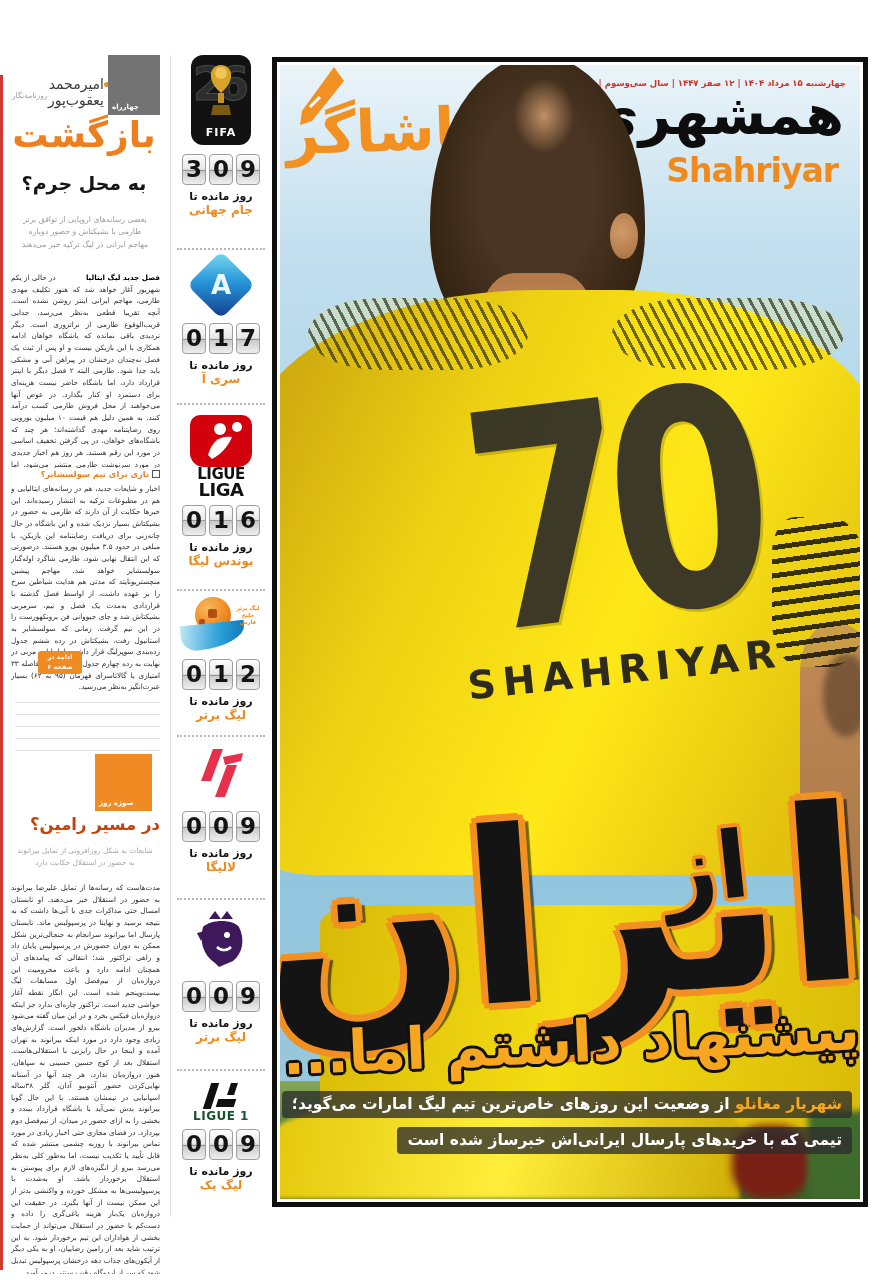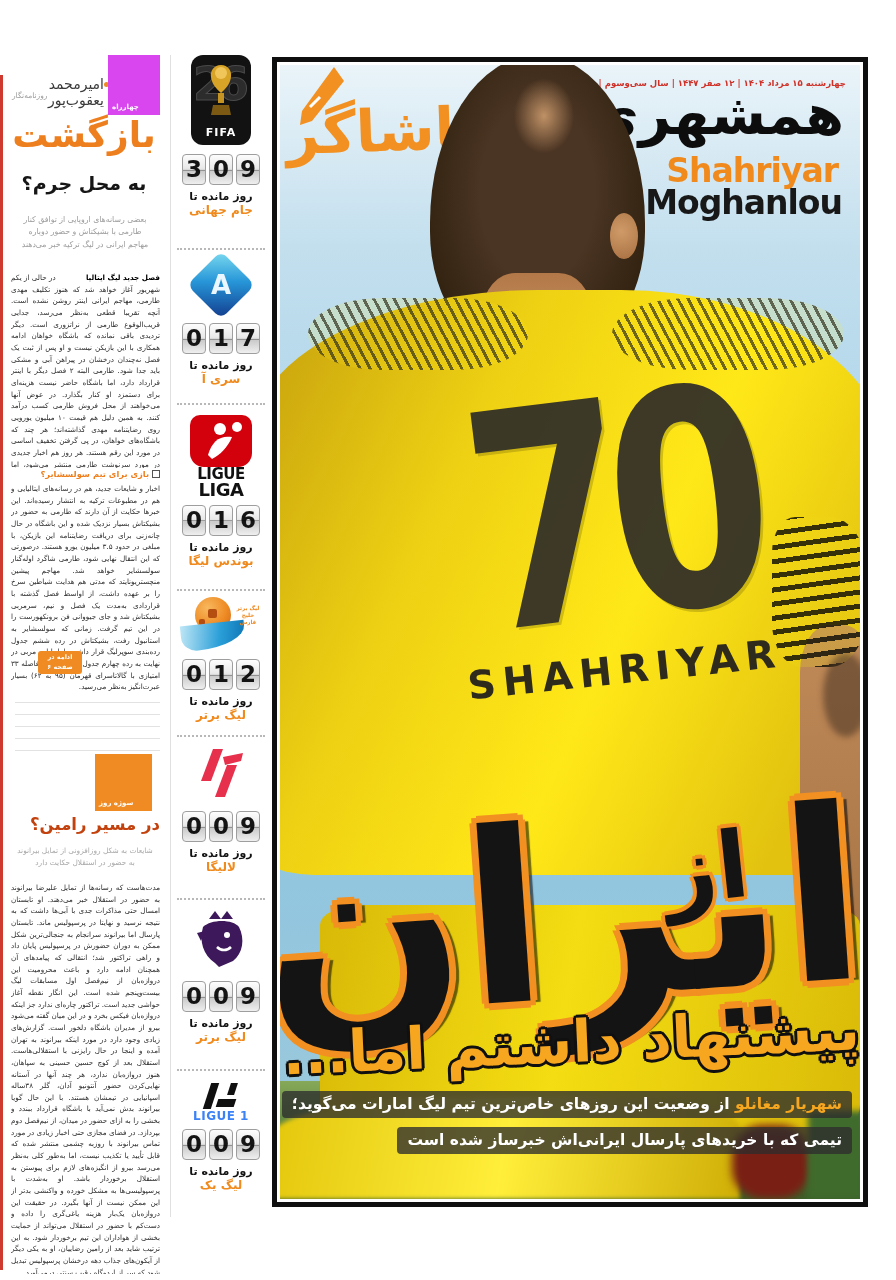--- a/index.html
+++ b/index.html
@@ -11,21 +11,21 @@
   }
   .abs { position:absolute; }
 
   
   .red-rule { left:0; top:75px; width:3px; height:1195px; background:#cf3a30; }
 
   
   .byline-name { left:12px; top:76px; width:92px; text-align:right; font-size:14px; font-weight:400; color:#3a3a3a; direction:rtl; }
   .byline-role { left:12px; top:91px; width:92px; text-align:left; font-size:7.5px; color:#9b9b9b; direction:rtl; }
   .byline-dot  { left:104px; top:82px; width:5px; height:5px; border-radius:50%; background:#ef8b22; }
-  .kicker-box1 { left:108px; top:55px; width:52px; height:60px; background:#d946ef; }
+  .kicker-box1 { left:108px; top:55px; width:52px; height:60px; background:#737373; }
   .kicker-box2 { left:95px;  top:754px; width:57px; height:57px; background:#ef8b22; }
   .kicker-label { position:absolute; left:4px; bottom:4px; right:4px; color:#fff; font-size:7px; font-weight:700; direction:rtl; text-align:left; line-height:1.2; }
   .h1-orange { left:8px; top:110px; width:152px; text-align:center; font-size:36px; font-weight:800; color:#ee7f1e; direction:rtl; line-height:1.4; }
   .h2-black  { left:8px; top:172px; width:152px; text-align:center; font-size:19px; font-weight:800; color:#161616; direction:rtl; }
   .lede1 { left:18px; top:214px; width:134px; text-align:center; font-size:7.8px; color:#9b9b9b; direction:rtl; line-height:1.6; }
   .bodytext { font-size:7.2px; line-height:1.62; color:#2e2e2e; direction:rtl; text-align:justify; }
   .body1 { left:11px; top:272px; width:149px; height:196px; overflow:hidden; }
   .lead-bold { font-weight:700; color:#000;padding-left:28px; }
   .subhead1 { left:11px; top:469px; width:149px; font-size:8.3px; font-weight:700; color:#ee7f1e; direction:rtl; }
   .subhead-ico { display:inline-block; width:8px; height:8px; border:1.5px solid #555; background:#fff; vertical-align:-1px; margin-left:3px; }
@@ -65,21 +65,21 @@
   .pgpl-ball { position:absolute; left:16px; top:0; width:36px; height:36px; border-radius:50%;
     background:radial-gradient(circle at 35% 30%, #f8b85e, #ee8b24 55%, #cf5f12); }
   .pgpl-spot { position:absolute; width:9px; height:9px; background:#b44e10; border-radius:2px; }
   .pgpl-wave { position:absolute; left:2px; top:26px; width:64px; height:26px; border-radius:0 0 60px 20px/0 0 26px 18px;
     background:linear-gradient(100deg,#bfe7f6,#2a9fd8 60%,#0d74b4); transform:rotate(-6deg); }
   .pgpl-cap { position:absolute; right:0; top:8px; font-size:5.5px; color:#ee8b24; font-weight:700; direction:rtl; width:30px; line-height:1.3; }
   .laliga { margin:0 auto; }
   .pl-lion { margin:0 auto; }
   .l1-mark { margin:4px auto 0; width:44px; height:26px; position:relative; }
   .l1-bar { position:absolute; background:#101010; }
-  .l1-word { font-size:12px; font-weight:800; color:#3b82f6; letter-spacing:.5px; font-family:"DejaVu Sans", sans-serif; }
+  .l1-word { font-size:12px; font-weight:800; color:#14532d; letter-spacing:.5px; font-family:"DejaVu Sans", sans-serif; }
 
   
   .frame { left:272px; top:57px; width:596px; height:1150px; border:5px solid #0f0f0f; background:#fff; padding:3px; }
   .photo { position:relative; width:580px; height:1134px; overflow:hidden;
     background:linear-gradient(180deg,#eaf4f9 0%,#c3dfee 16%,#a6d2e8 42%,#92c6df 72%,#9dc9da 100%); }
   .ph { position:absolute; }
 
   .date-line { right:14px; top:13px; font-size:8.5px; font-weight:700; color:#cf3128; direction:rtl; z-index:2; }
   .masthead-fa { right:16px; top:22px; font-size:56px; font-weight:800; color:#0d0d0d; direction:rtl; letter-spacing:-2px; line-height:1; z-index:2; }
   .shahriyar-en { right:22px; top:86px; font-size:33px; font-weight:800; color:#f08a1d; letter-spacing:-1px; z-index:2; }
@@ -148,21 +148,21 @@
   <div class="abs byline-name">امیرمحمد یعقوب‌پور</div>
   <div class="abs byline-role">روزنامه‌نگار</div>
   <div class="abs byline-dot"></div>
 
   <div class="abs kicker-box1">
     <div class="kicker-label">چهارراه</div>
   </div>
 
   <div class="abs h1-orange">بازگشت</div>
   <div class="abs h2-black">به محل جرم؟</div>
-  <div class="abs lede1">بعضی رسانه‌های اروپایی از توافق کنار طارمی با بشیکتاش و حضور دوباره مهاجم ایرانی در لیگ ترکیه خبر می‌دهند</div>
+  <div class="abs lede1">بعضی رسانه‌های اروپایی از توافق برتر طارمی با بشیکتاش و حضور دوباره مهاجم ایرانی در لیگ ترکیه خبر می‌دهند</div>
 
   <div class="abs bodytext body1"><span class="lead-bold">فصل جدید لیگ ایتالیا</span><span> در حالی از یکم شهریور آغاز خواهد شد که هنوز تکلیف مهدی طارمی، مهاجم ایرانی اینتر روشن نشده است. آنچه تقریبا قطعی به‌نظر می‌رسد، جدایی قریب‌الوقوع طارمی از نراتزوری است. دیگر تردیدی باقی نمانده که باشگاه خواهان ادامه همکاری با این بازیکن نیست و او پس از ثبت یک فصل نه‌چندان درخشان در پیراهن آبی و مشکی باید جدا شود. طارمی البته ۲ فصل دیگر با اینتر قرارداد دارد، اما باشگاه حاضر نیست هزینه‌ای برای دستمزد او کنار بگذارد. در عوض آنها می‌خواهند از محل فروش طارمی کسب درآمد کنند. به همین دلیل هم قیمت ۱۰ میلیون یورویی روی رضایتنامه مهدی گذاشته‌اند؛ هر چند که باشگاه‌های خواهان، در پی گرفتن تخفیف اساسی در مورد این رقم هستند. هر روز هم اخبار جدیدی در مورد سرنوشت طارمی منتشر می‌شود، اما تازه‌ترین و شاید بتوان گفت جدی‌ترین موج خبری که هم‌اکنون وجود دارد، به توافق شخصی مهاجم ۳۲ ساله با بشیکتاش ترکیه مربوط می‌شود.</span></div>
 
   <div class="abs subhead1"><span class="subhead-ico"></span><span>بازی برای تیم سولسشایر؟</span></div>
 
   <div class="abs bodytext body2">اخبار و شایعات جدید، هم در رسانه‌های ایتالیایی و هم در مطبوعات ترکیه به انتشار رسیده‌اند. این خبرها حکایت از آن دارند که طارمی به حضور در بشیکتاش بسیار نزدیک شده و این باشگاه در حال چانه‌زنی برای دریافت رضایتنامه این بازیکن، با مبلغی در حدود ۳.۵ میلیون یورو هستند. درصورتی که این انتقال نهایی شود، طارمی شاگرد اوله‌گنار سولسشایر خواهد شد. مهاجم پیشین منچستریونایتد که مدتی هم هدایت شیاطین سرخ را بر عهده داشت، از اواسط فصل گذشته با قراردادی به‌مدت یک فصل و نیم، سرمربی بشیکتاش شد و جای جیووانی فن برونکهورست را در این تیم گرفت. زمانی که سولسشایر به استانبول رفت، بشیکتاش در رده ششم جدول رده‌بندی سوپرلیگ قرار داشت، اما با این مربی در نهایت به رده چهارم جدول رسید؛ هرچند فاصله ۳۳ امتیازی با گالاتاسرای قهرمان (۹۵ به ۶۲) بسیار عبرت‌انگیز به‌نظر می‌رسید.</div>
   <div class="abs cont-chip">ادامه در صفحه ۶</div>
 
   <div class="abs note-line" style="top:702px"></div>
   <div class="abs note-line" style="top:714px"></div>
@@ -314,21 +314,20 @@
         <svg width="54" height="60" viewBox="0 0 54 60">
             <path d="M44 0 L54 14 L22 54 L10 58 L12 44 Z" fill="#f29022"></path>
             <path d="M20 40 L30 30" stroke="#fff" stroke-width="3"></path>
           </svg>
       </div>
       <div class="ph supp-fa">تماشاگر</div>
 
       <div class="ph date-line">چهارشنبه ۱۵ مرداد ۱۴۰۴ | ۱۲ صفر ۱۴۴۷ | سال سی‌وسوم | شماره ۹۴۵۸</div>
       <div class="ph masthead-fa">همشهری</div>
       <div class="ph shahriyar-en">Shahriyar</div>
-      <div class="ph moghanlou-en">Moghanlou</div>
 
       <div class="ph grass"></div>
       <div class="ph hair"></div>
       <div class="ph ear"></div>
       <div class="ph neck"></div>
       <div class="ph jersey"></div>
       <div class="ph shoulder-pat shoulder-l"></div>
       <div class="ph shoulder-pat shoulder-r"></div>
       <div class="ph arm"></div>
       <div class="ph sleeve"></div>

